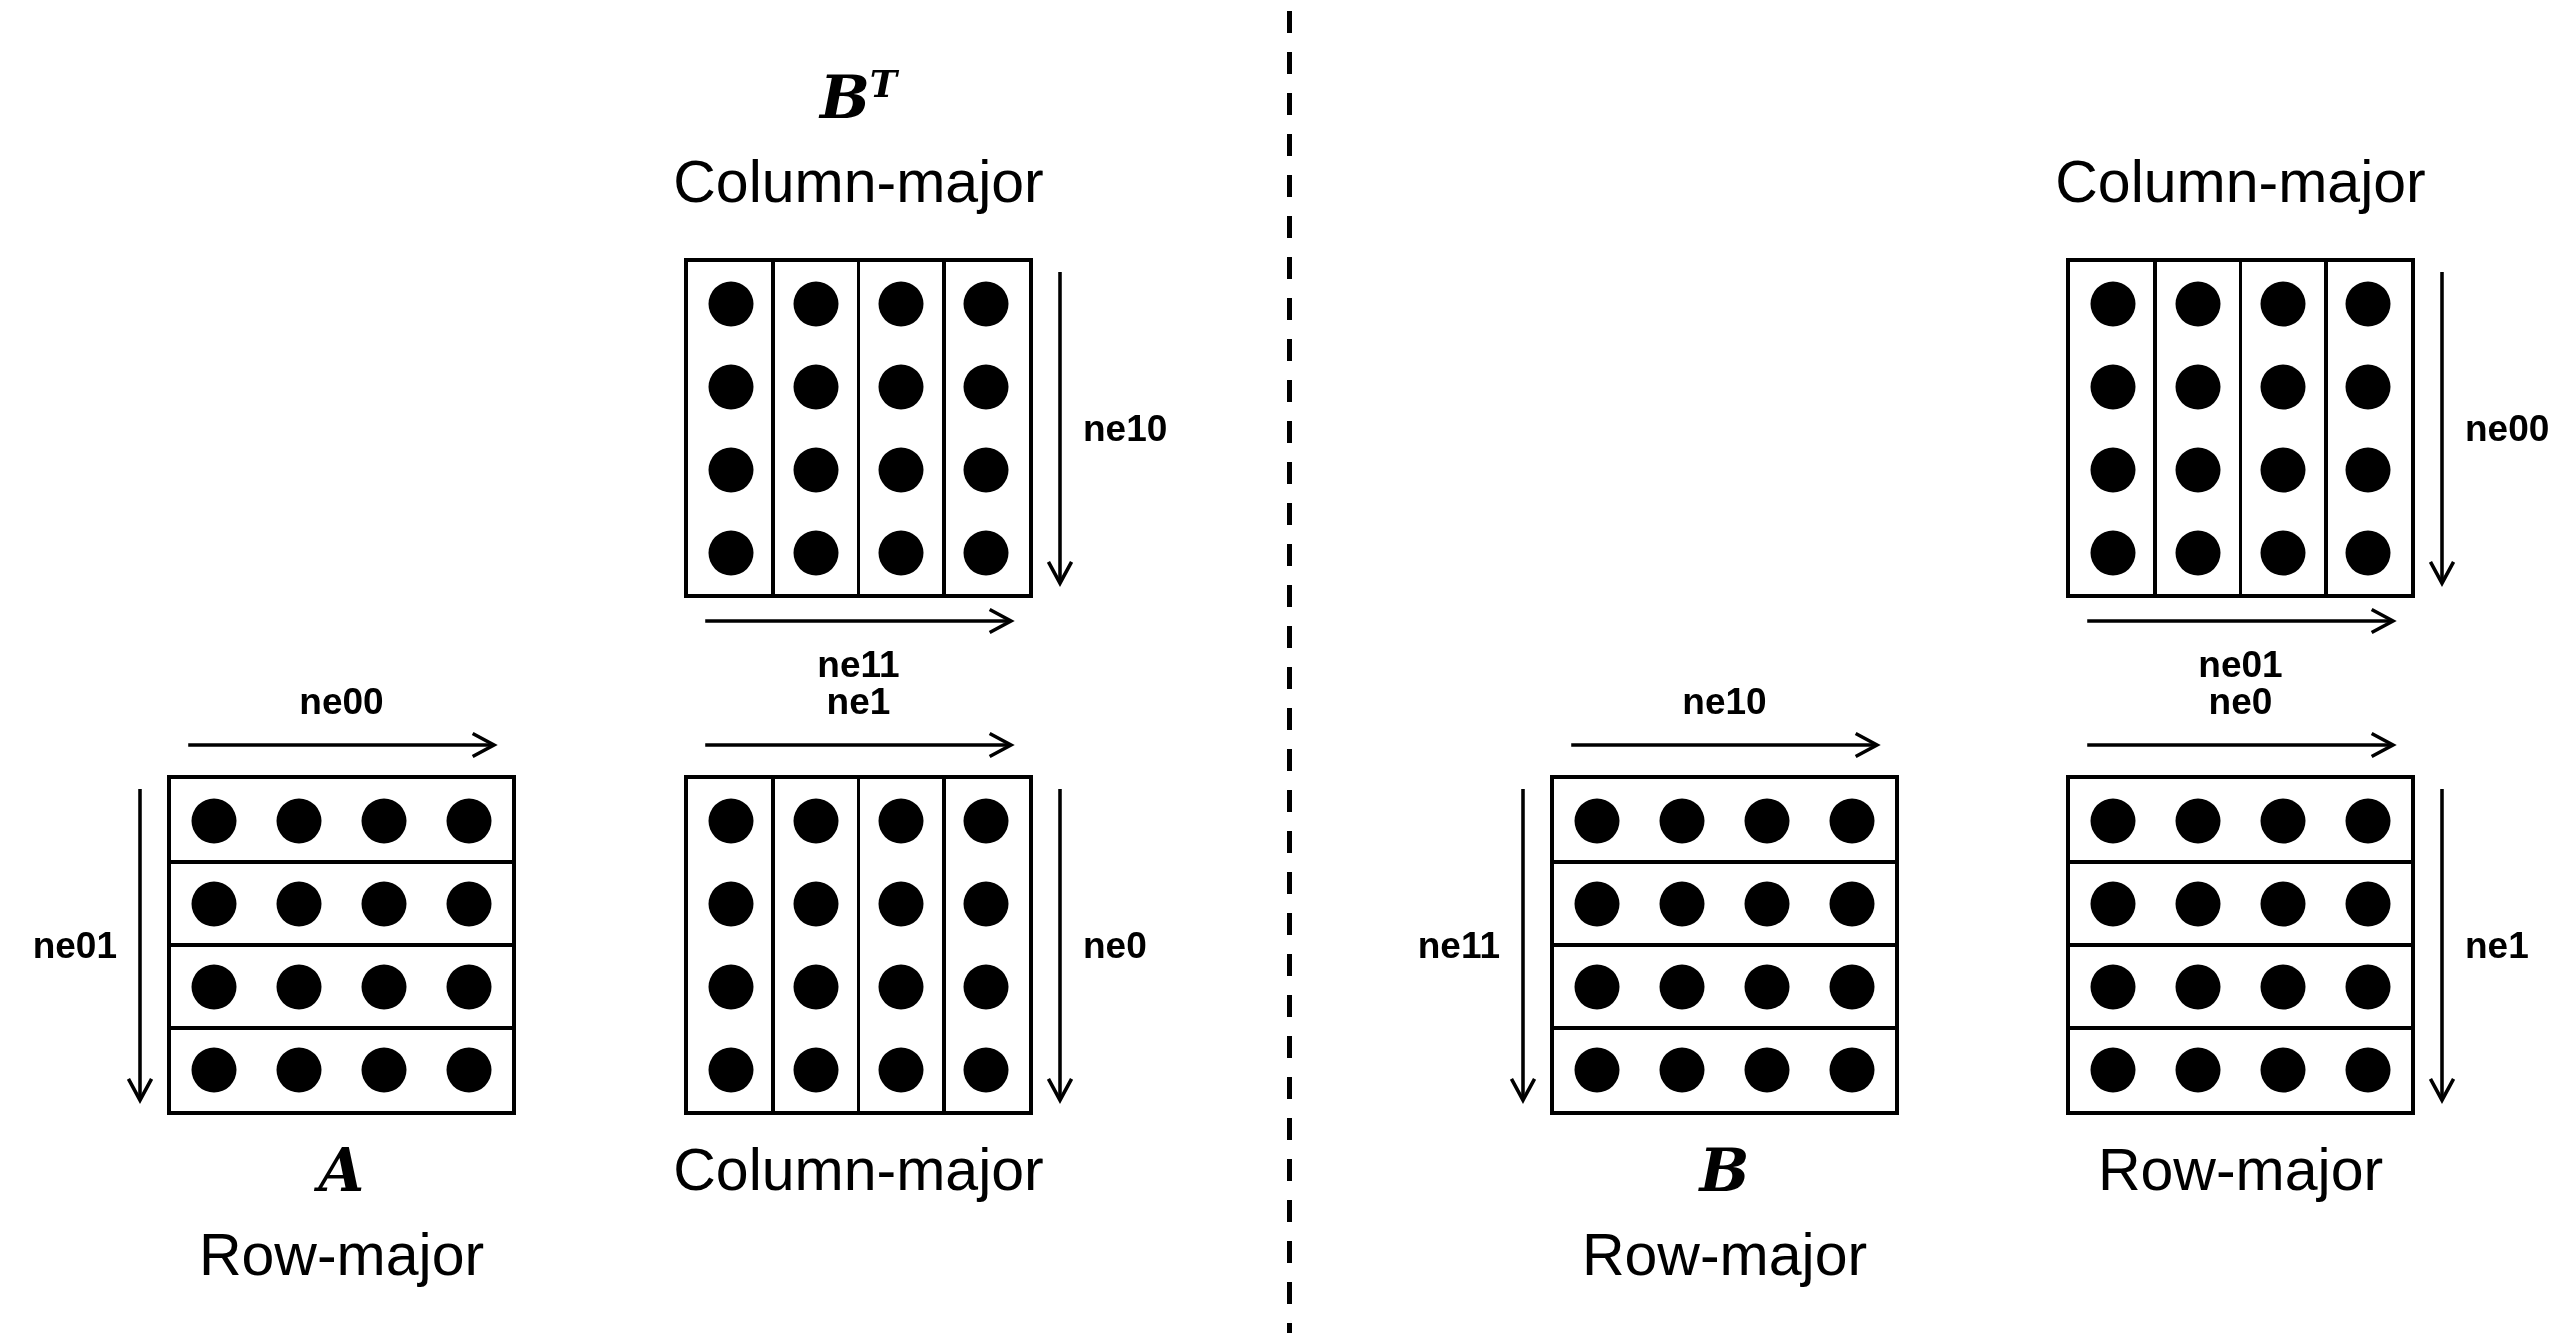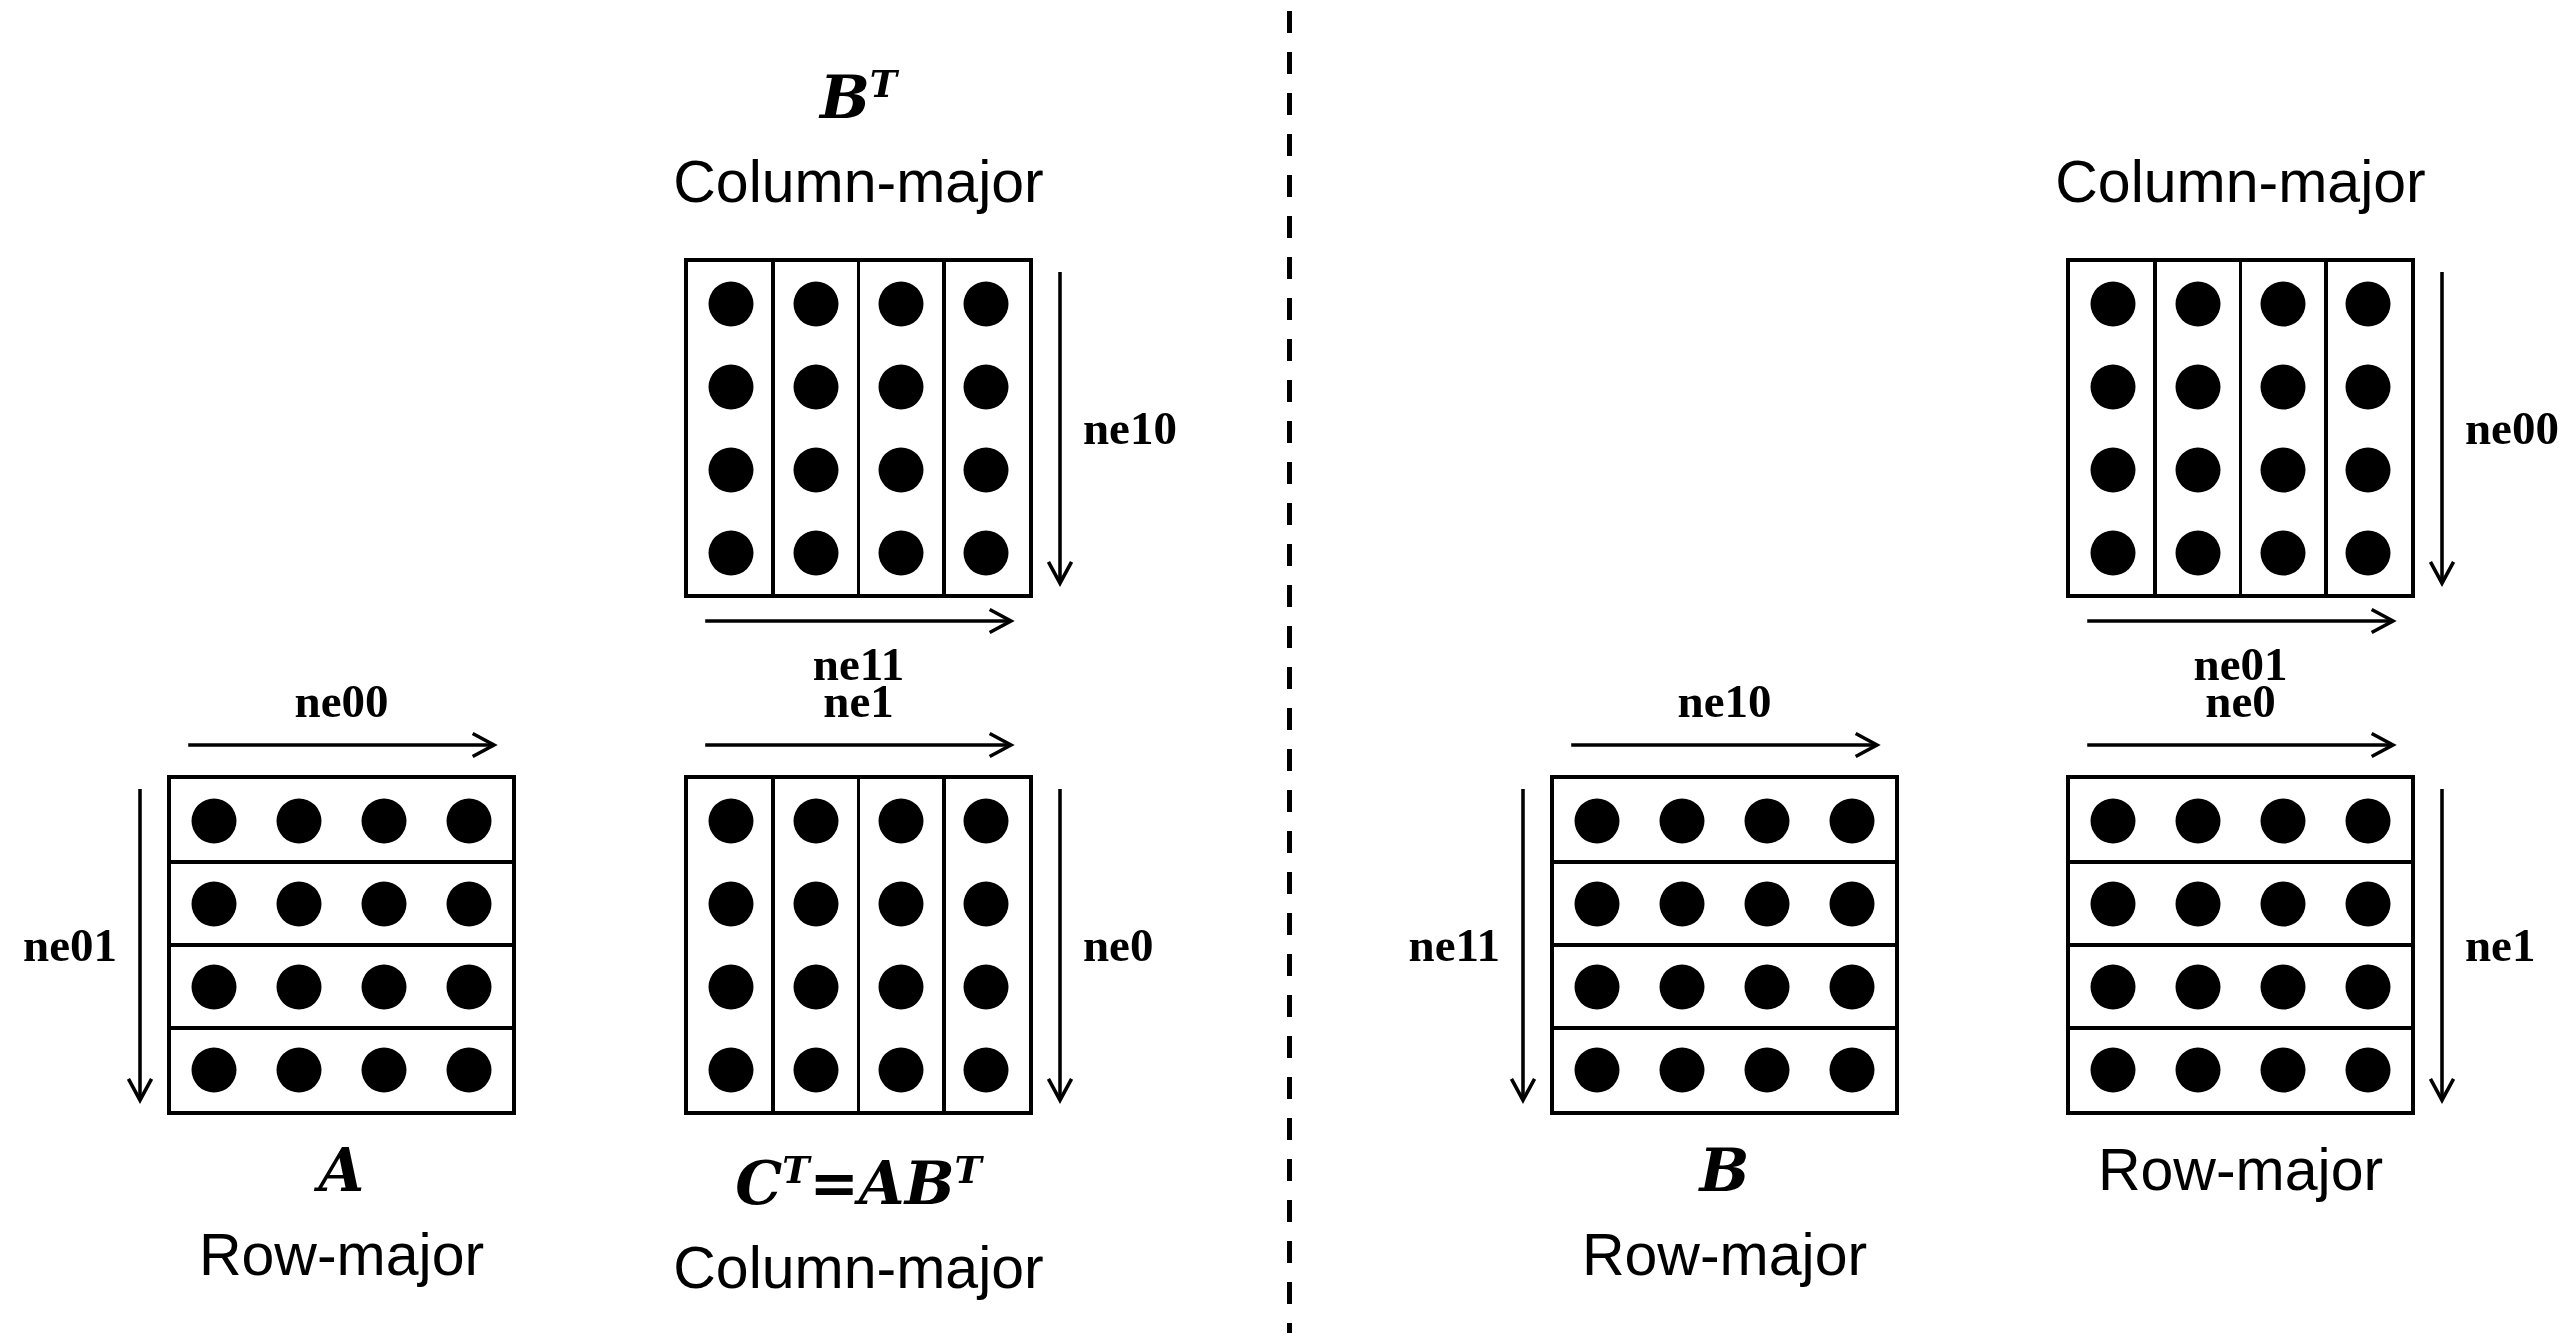--- a/index.html
+++ b/index.html
@@ -63,24 +63,23 @@
     font-weight: bold;
     font-size: 59px;
     line-height: 65px;
     margin-bottom: 20px;
   }
   .m-title sup { font-size: 0.62em; }
   .m-storage { font-size: 59px; line-height: 65px; font-weight: 400; }
 
   .arrow-label {
     font-weight: bold;
-    font-size: 47px;
+    font-size: 37px;
     line-height: 47px;
     white-space: nowrap;
-    font-family: Liberation Serif, serif;
   }
 
   .h-arrow-wrap {
     position: absolute;
     left: 50%;
     transform: translateX(-50%);
     display: flex;
     flex-direction: column;
     align-items: center;
     gap: 3.6px;
@@ -205,21 +204,20 @@
         <div class="m-dot" style="left: 12.5%; top: 62.5%;"></div>
         <div class="m-dot" style="left: 37.5%; top: 62.5%;"></div>
         <div class="m-dot" style="left: 62.5%; top: 62.5%;"></div>
         <div class="m-dot" style="left: 87.5%; top: 62.5%;"></div>
         <div class="m-dot" style="left: 12.5%; top: 87.5%;"></div>
         <div class="m-dot" style="left: 37.5%; top: 87.5%;"></div>
         <div class="m-dot" style="left: 62.5%; top: 87.5%;"></div>
         <div class="m-dot" style="left: 87.5%; top: 87.5%;"></div>
       </div>
       <div class="m-caption below">
-        <div class="m-title">C<sup>T</sup>=AB<sup>T</sup></div>
         <div class="m-storage">Column-major</div>
       </div>
       <div class="h-arrow-wrap top">
         <div class="arrow-label">ne1</div>
         <svg width="314" height="32" class="arrow" viewBox="0 0 350 36">
           <polyline points="2,18 344,18" fill="none" stroke="#000" stroke-width="4"></polyline>
           <polyline points="322,5 346,18 322,31" fill="none" stroke="#000" stroke-width="4"></polyline>
         </svg>
       </div>
       <div class="v-arrow-wrap right">

